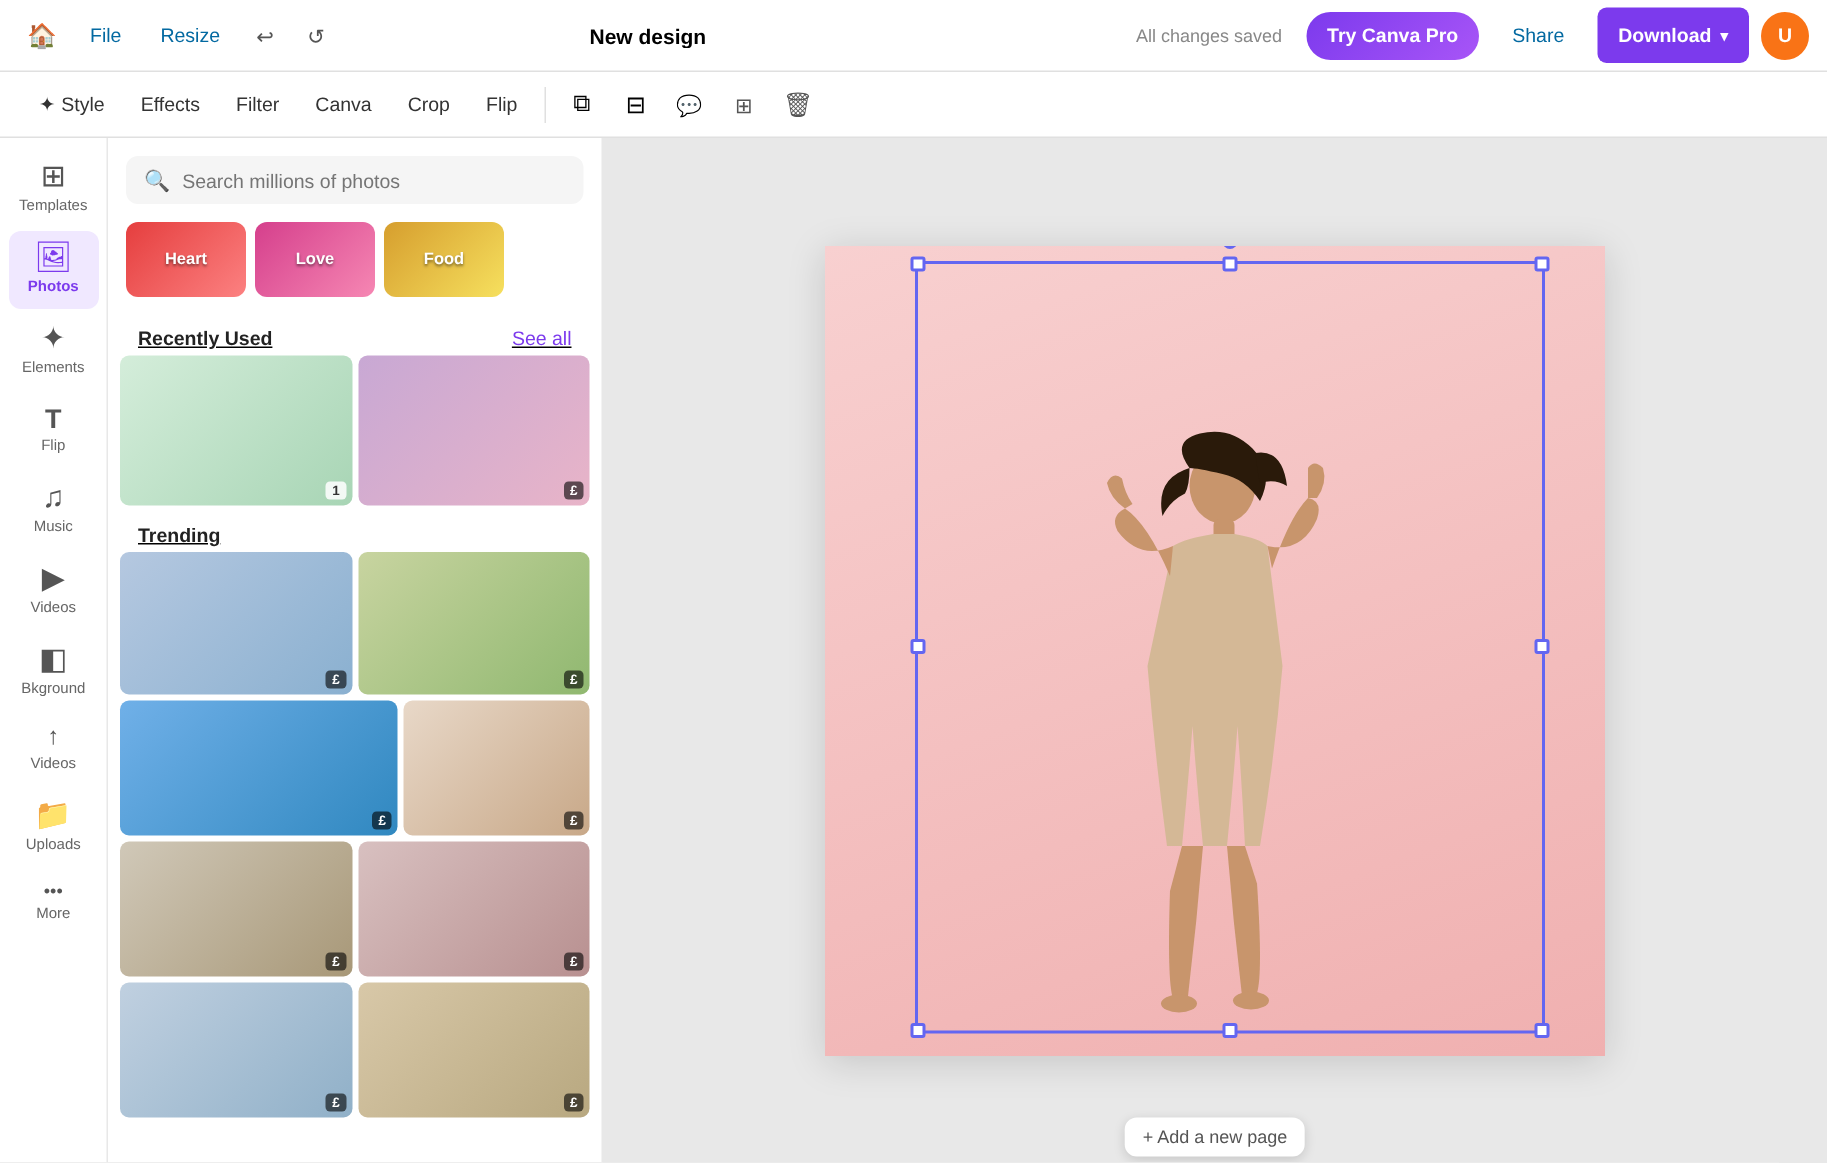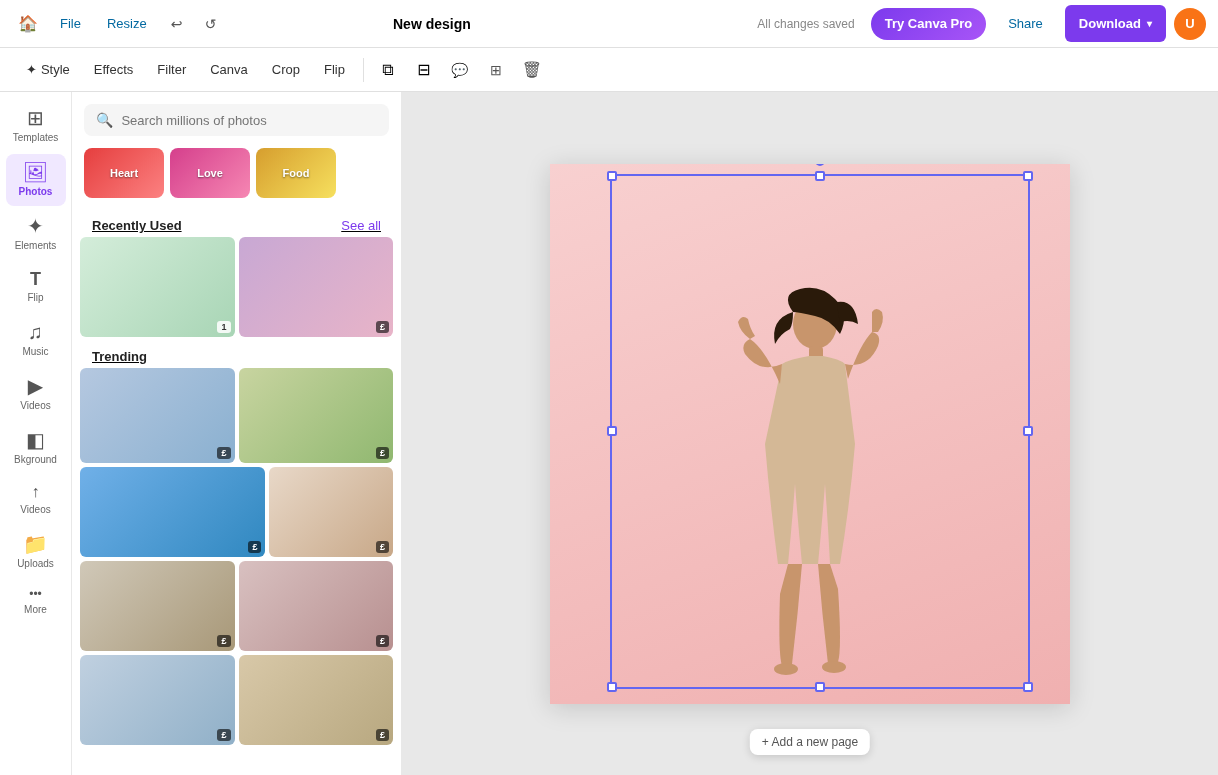--- a/index.html
+++ b/index.html
@@ -465,21 +465,21 @@
       left: calc(50% - 5px);
       width: 10px; height: 10px;
       border: 2px solid #6366f1;
       border-radius: 50%;
       background: white;
     }
 
     
     .bottom-toolbar {
       position: absolute;
-      bottom: 20px;
+      bottom: 4px;
       left: 50%;
       transform: translateX(-50%);
       background: white;
       border-radius: 8px;
       padding: 6px 12px;
       display: flex;
       align-items: center;
       gap: 4px;
       box-shadow: 0 2px 8px rgba(0,0,0,0.15);
     }

